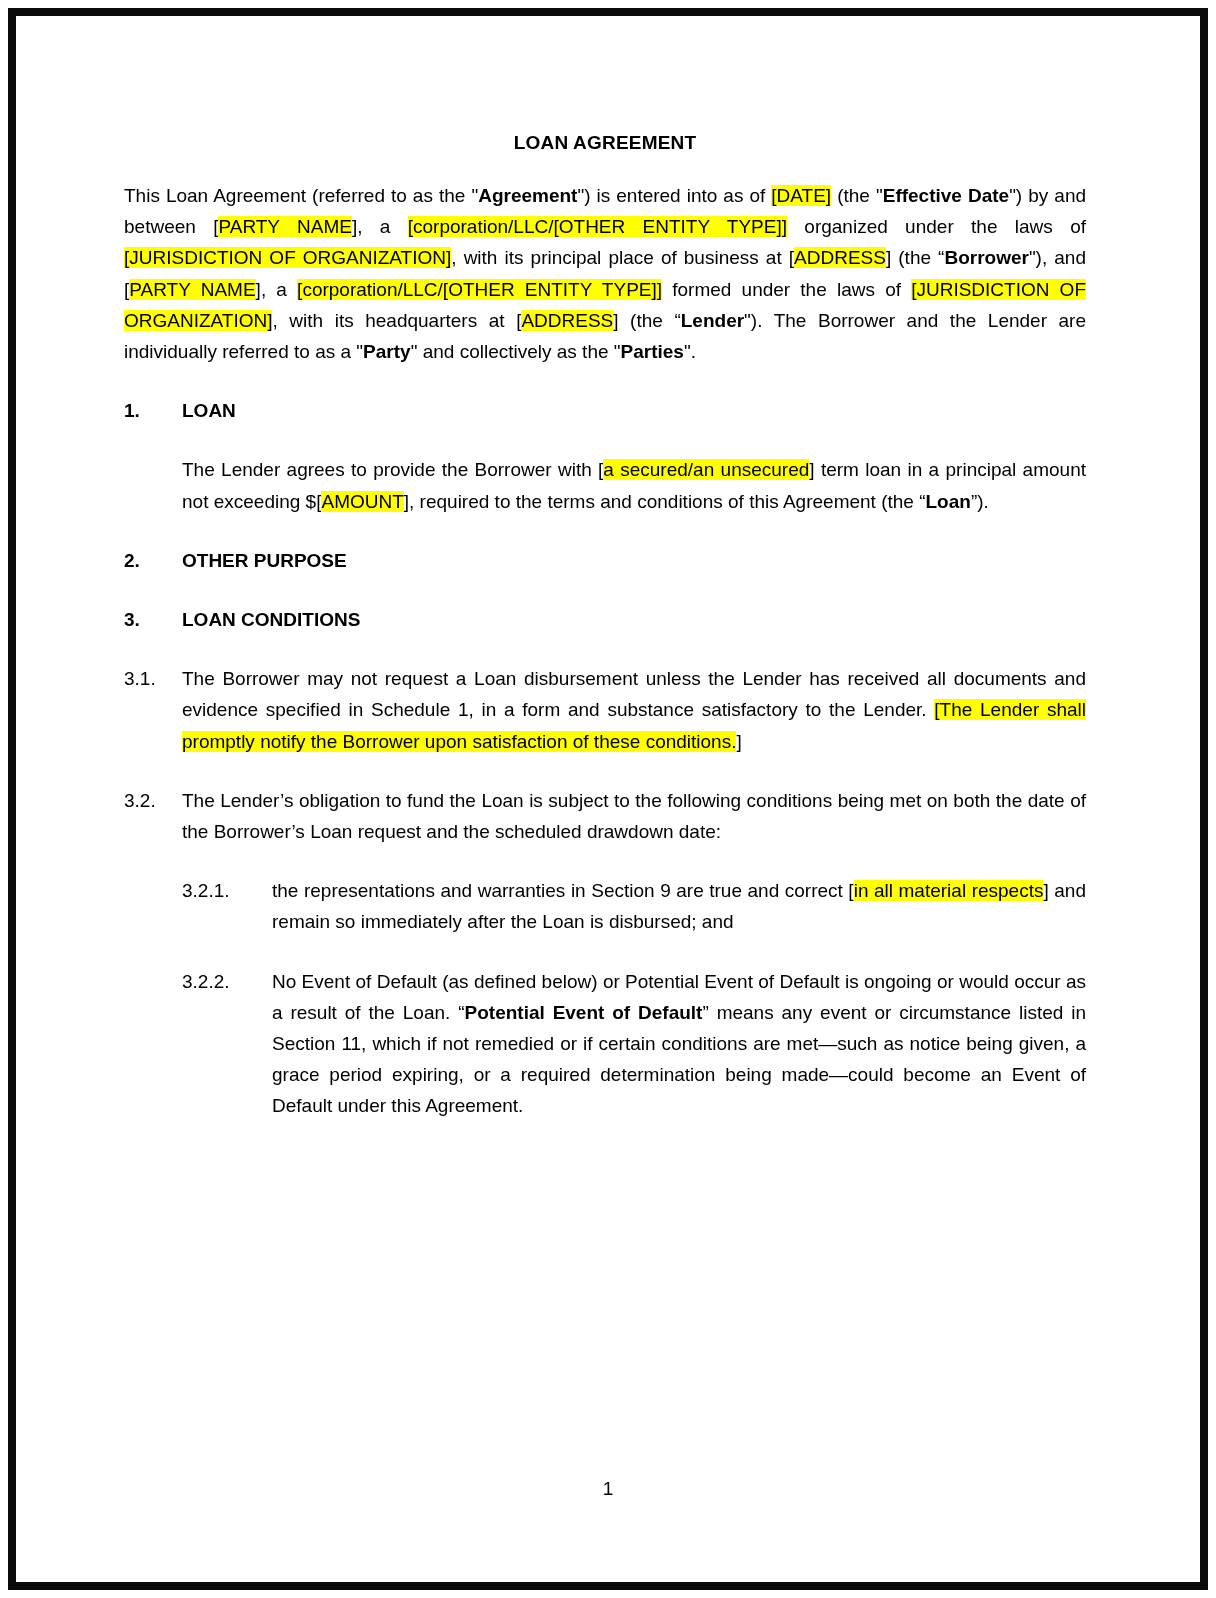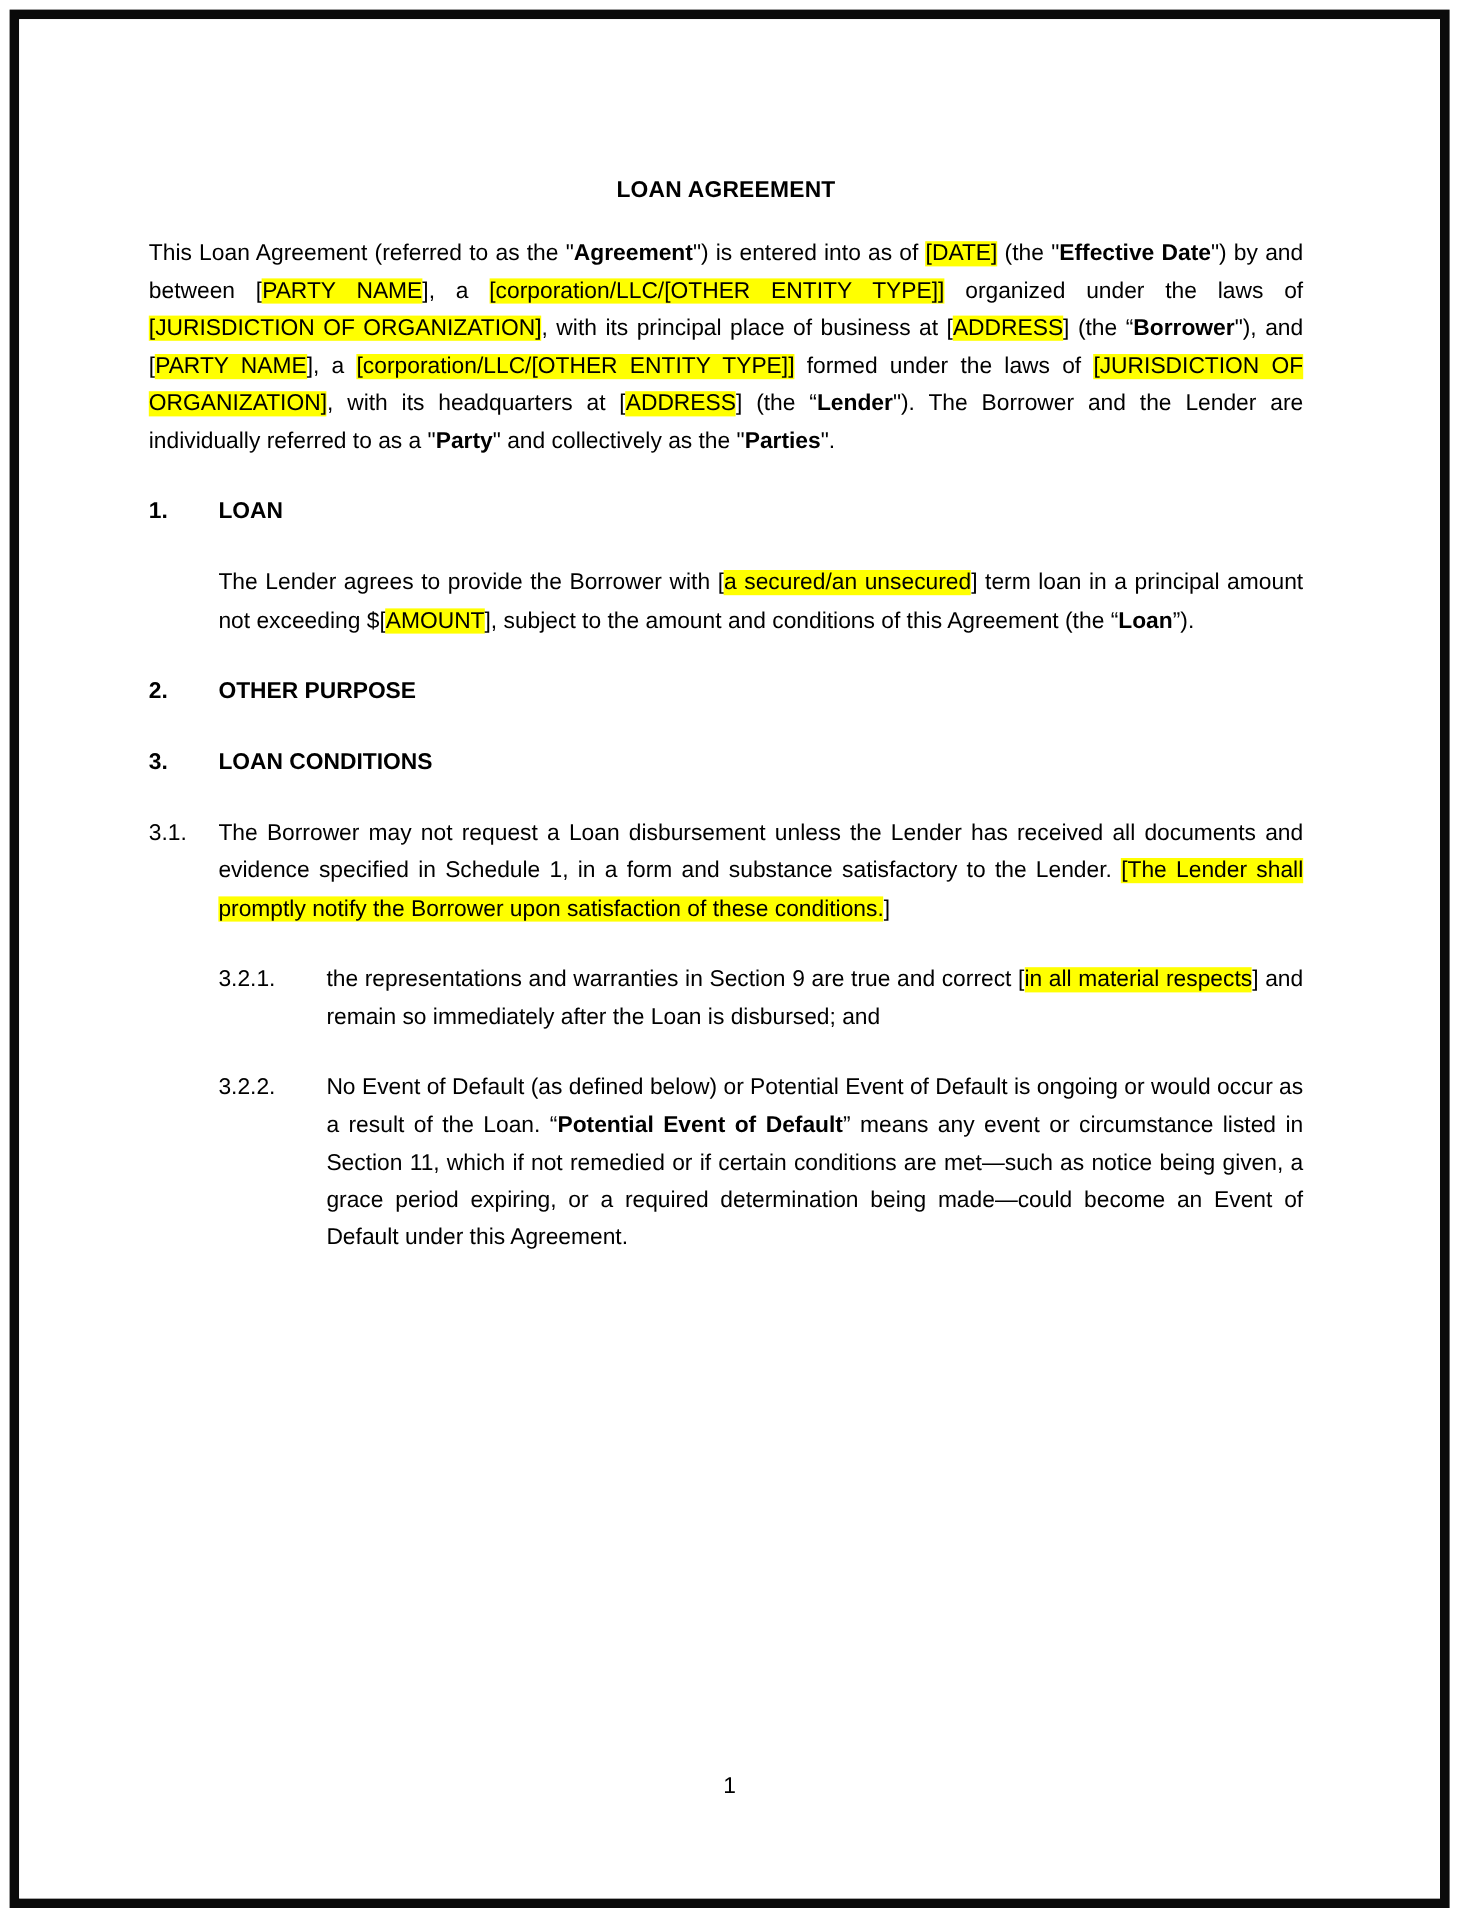--- a/index.html
+++ b/index.html
@@ -34,21 +34,21 @@
     right: 0;
     bottom: 0;
     background: #ffffff;
     padding: 0;
   }
 
   
   .content {
     position: absolute;
     left: 108px;
-    top: 132px;
+    top: 116px;
     width: 962px;
   }
 
   .doc-title {
     text-align: center;
     font-weight: bold;
     font-size: 19px;
     letter-spacing: 0.2px;
     margin: 0 0 26px 0;
   }
@@ -148,39 +148,43 @@
 
       <div class="doc-title">LOAN AGREEMENT</div>
 
       <p class="preamble"><span>This Loan Agreement (referred to as the "</span><b>Agreement</b><span>") is entered into as of </span><span class="hl">[DATE]</span><span> (the "</span><b>Effective Date</b><span>") by and between [</span><span class="hl">PARTY NAME</span><span>], a </span><span class="hl">[corporation/LLC/[OTHER ENTITY TYPE]]</span><span> organized under the laws of </span><span class="hl">[JURISDICTION OF ORGANIZATION]</span><span>, with its principal place of business at [</span><span class="hl">ADDRESS</span><span>] (the “</span><b>Borrower</b><span>"), and [</span><span class="hl">PARTY NAME</span><span>], a </span><span class="hl">[corporation/LLC/[OTHER ENTITY TYPE]]</span><span> formed under the laws of </span><span class="hl">[JURISDICTION OF ORGANIZATION]</span><span>, with its headquarters at [</span><span class="hl">ADDRESS</span><span>] (the “</span><b>Lender</b><span>"). The Borrower and the Lender are individually referred to as a "</span><b>Party</b><span>" and collectively as the "</span><b>Parties</b><span>".</span></p>
 
       <div class="heading">
         <span class="num">1.</span>
         <span class="label">LOAN</span>
       </div>
 
-      <p class="body-indent"><span>The Lender agrees to provide the Borrower with [</span><span class="hl">a secured/an unsecured</span><span>] term loan in a principal amount not exceeding $[</span><span class="hl">AMOUNT</span><span>], subject to the amount and conditions of this Agreement (the “</span><b>Loan</b><span>”).</span></p>
+      <p class="body-indent"><span>The Lender agrees to provide the Borrower with [</span><span class="hl">a secured/an unsecured</span><span>] term loan in a principal amount not exceeding $[</span><span class="hl">AMOUNT</span><span>], required to the terms and conditions of this Agreement (the “</span><b>Loan</b><span>”).</span></p>
 
       <div class="heading">
         <span class="num">2.</span>
         <span class="label">OTHER PURPOSE</span>
       </div>
 
 
 
       <div class="heading">
         <span class="num">3.</span>
         <span class="label">LOAN CONDITIONS</span>
       </div>
 
       <div class="clause">
         <span class="num">3.1.</span>
         <span class="text"><span>The Borrower may not request a Loan disbursement unless the Lender has received all documents and evidence specified in Schedule 1, in a form and substance satisfactory to the Lender. </span><span class="hl">[The Lender shall promptly notify the Borrower upon satisfaction of these conditions.</span><span>]</span></span>
       </div>
 
+      <div class="clause">
+        <span class="num">3.2.</span>
+        <span class="text">The Lender’s obligation to fund the Loan is subject to the following conditions being met on both the date of the Borrower’s Loan request and the scheduled drawdown date:</span>
+      </div>
 
       <div class="subclause">
         <span class="num">3.2.1.</span>
         <span class="text"><span>the representations and warranties in Section 9 are true and correct [</span><span class="hl">in all material respects</span><span>] and remain so immediately after the Loan is disbursed; and</span></span>
       </div>
 
       <div class="subclause">
         <span class="num">3.2.2.</span>
         <span class="text"><span>No Event of Default (as defined below) or Potential Event of Default is ongoing or would occur as a result of the Loan. “</span><b>Potential Event of Default</b><span>” means any event or circumstance listed in Section 11, which if not remedied or if certain conditions are met—such as notice being given, a grace period expiring, or a required determination being made—could become an Event of Default under this Agreement.</span></span>
       </div>

